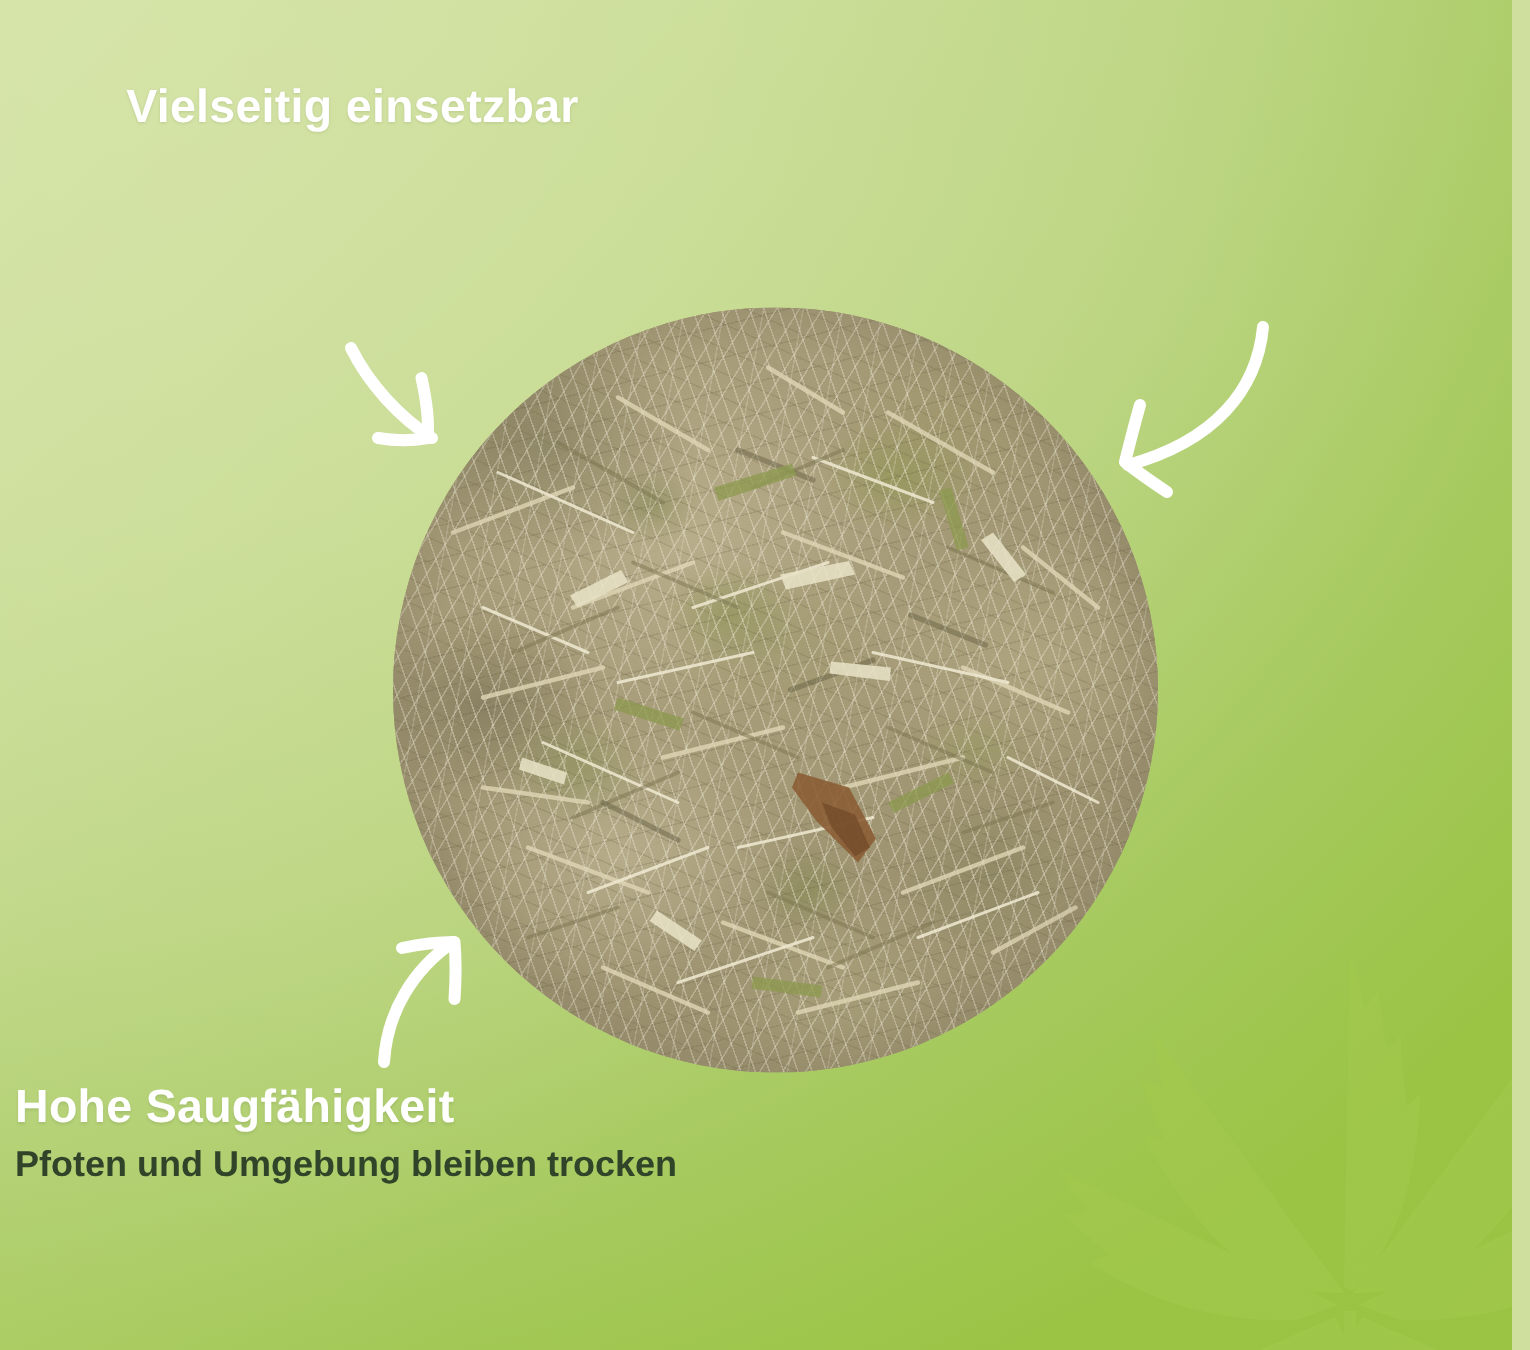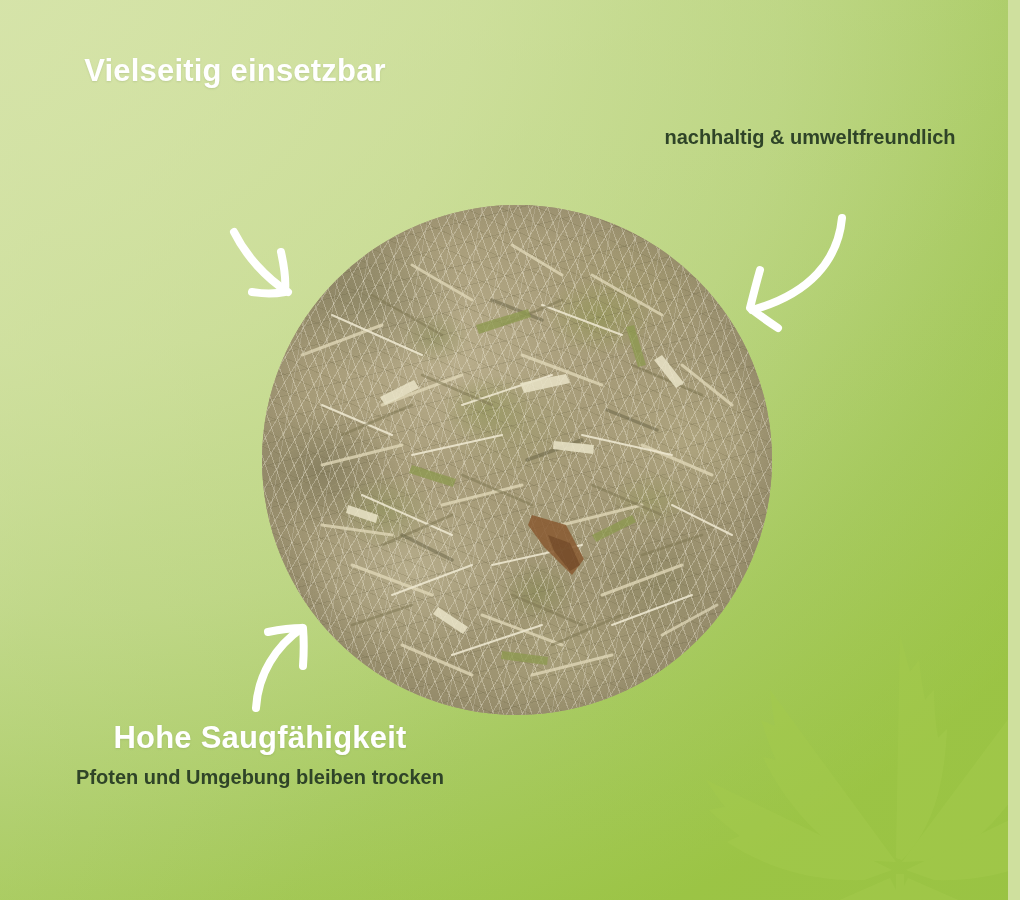--- a/index.html
+++ b/index.html
@@ -122,23 +122,23 @@
   .c-sub{color:#2f4428;font-weight:bold;}
 
   #callout-vielseitig{left:0;top:52px;width:470px;text-align:center;}
   #callout-vielseitig .c-title{font-size:31px;line-height:38px;}
   #callout-vielseitig .c-sub{font-size:21px;line-height:31px;margin-top:7px;}
 
   #callout-naturfasern{left:600px;top:118px;width:420px;text-align:center;}
   #callout-naturfasern .c-title{font-size:31px;line-height:40px;}
   #callout-naturfasern .c-sub{font-size:20px;line-height:30px;margin-top:4px;}
 
-  #callout-saug{left:10px;top:718px;width:500px;text-align:center;}
+  #callout-saug{left:10px;top:718px;width:500px;text-align:left;}
   #callout-saug .c-title{font-size:31px;line-height:40px;}
-  #callout-saug .c-sub{font-size:20px;line-height:30px;margin-top:4px;}
+  #callout-saug .c-sub{font-size:24px;line-height:30px;margin-top:4px;}
 
   
   .arrow{position:absolute;pointer-events:none;}
   .arrow svg{display:block;overflow:visible;}
   .arrow path{fill:none;stroke:#ffffff;stroke-width:8;stroke-linecap:round;stroke-linejoin:round;}
   #arrow-vielseitig{left:226px;top:222px;width:110px;height:100px;}
   #arrow-naturfasern{left:736px;top:212px;width:115px;height:125px;}
   #arrow-saug{left:246px;top:616px;width:80px;height:100px;}
 </style>
 </head>
@@ -270,23 +270,20 @@
     <div class="c-title">Vielseitig einsetzbar</div>
   </div>
   <div class="arrow" id="arrow-vielseitig">
     <svg viewBox="0 0 110 100" xmlns="http://www.w3.org/2000/svg" aria-hidden="true">
       <path d="M8 10 C20 34 40 56 62 70"></path>
       <path d="M55 30 C59 48 60 60 59 70 C48 72 38 72 26 70"></path>
     </svg>
   </div>
 
   <div class="callout" id="callout-naturfasern">
-    <div class="c-sub">
-      <div>nachhaltig &amp; umweltfreundlich</div>
-    </div>
   </div>
   <div class="arrow" id="arrow-naturfasern">
     <svg viewBox="0 0 115 125" xmlns="http://www.w3.org/2000/svg" aria-hidden="true">
       <path d="M106 6 C102 48 74 82 16 98"></path>
       <path d="M24 58 C20 72 17 84 14 96 C24 104 33 110 42 116"></path>
     </svg>
   </div>
 
   <div class="callout" id="callout-saug">
     <div class="c-title">Hohe Saugfähigkeit</div>

